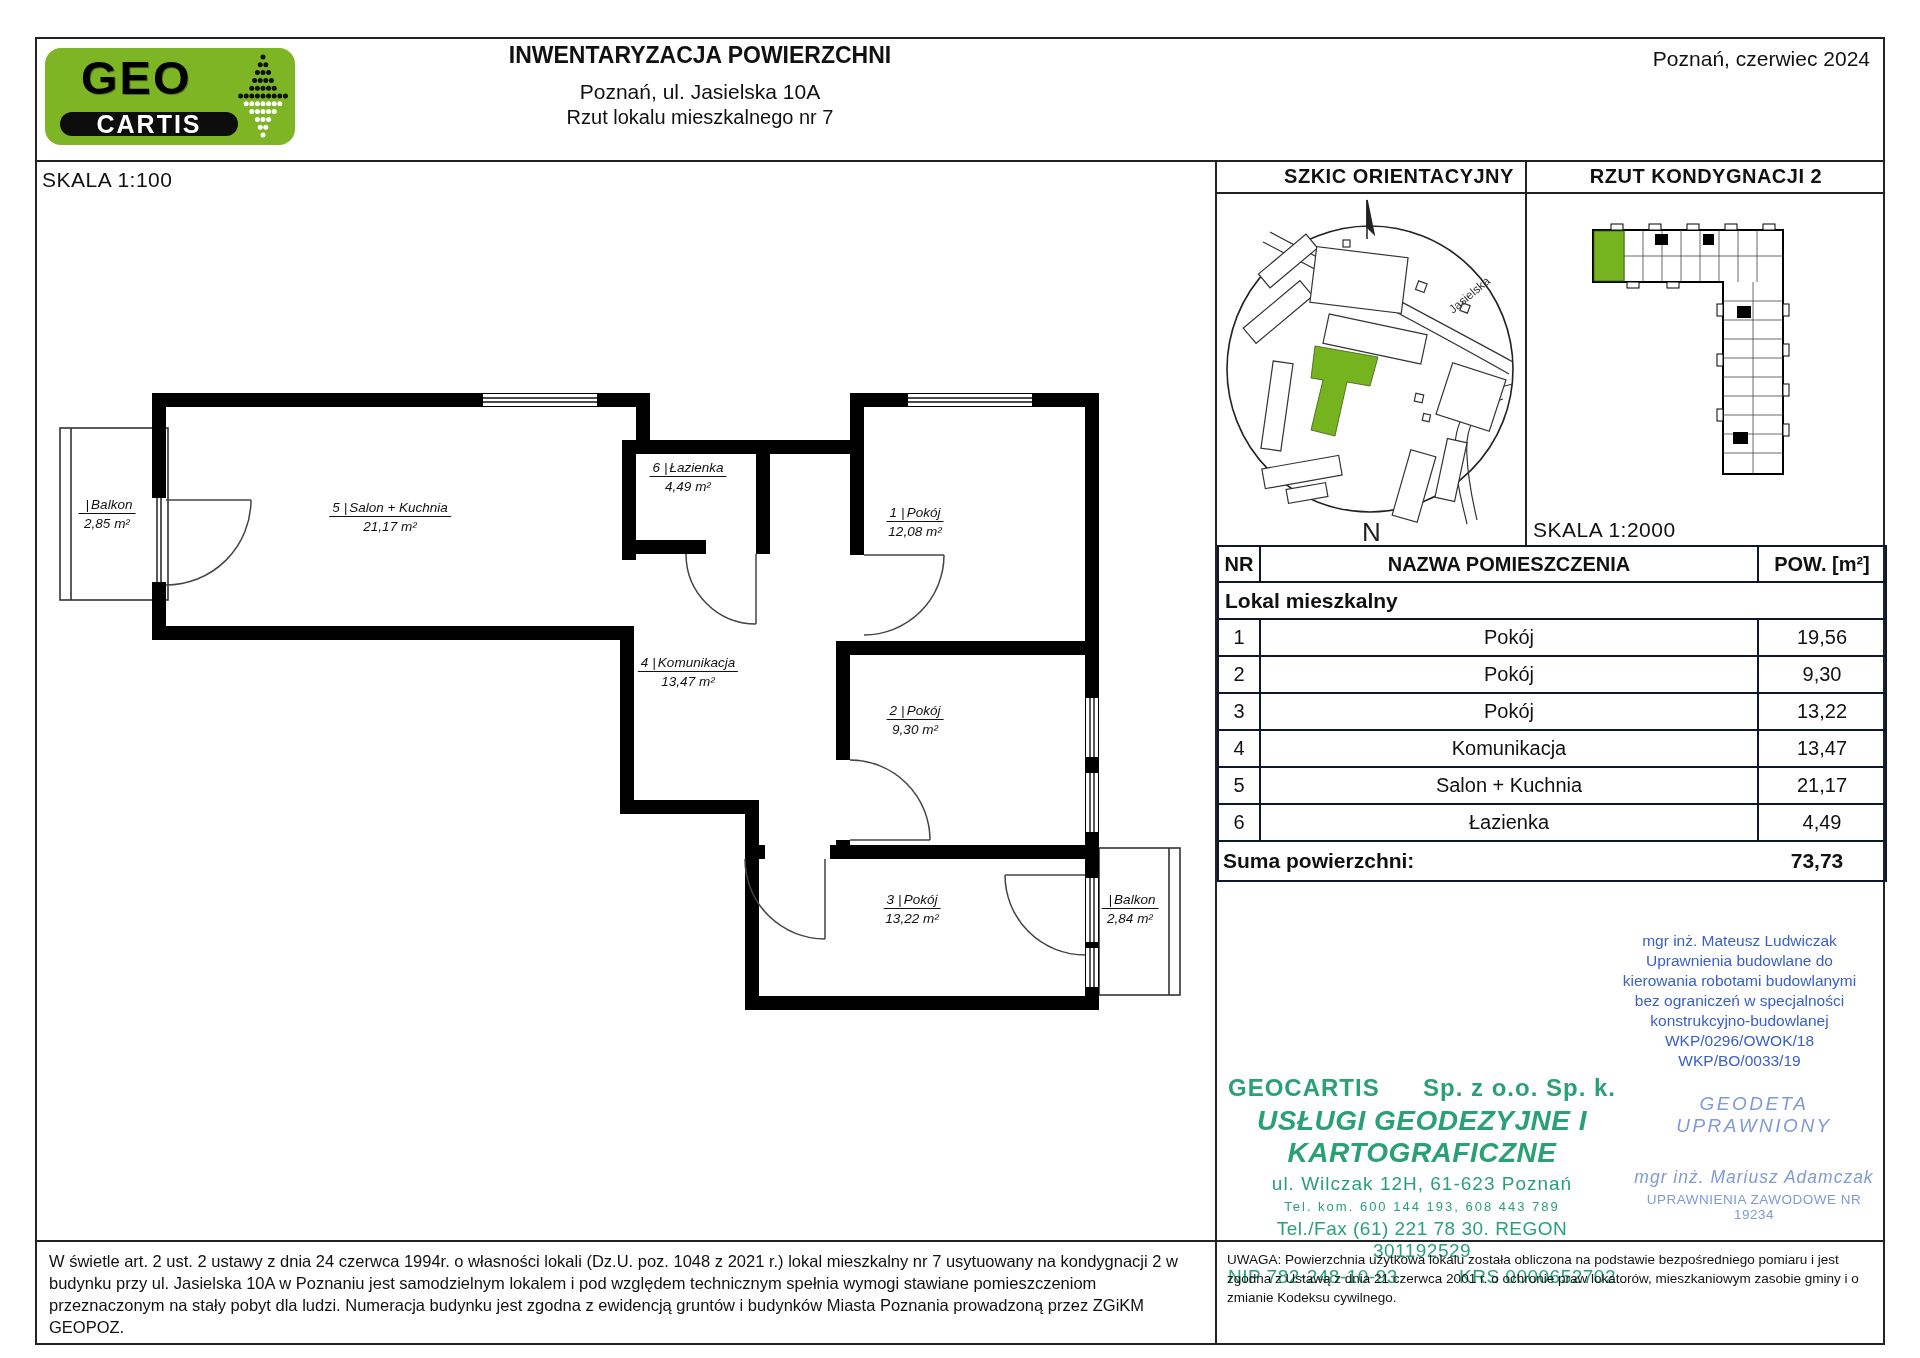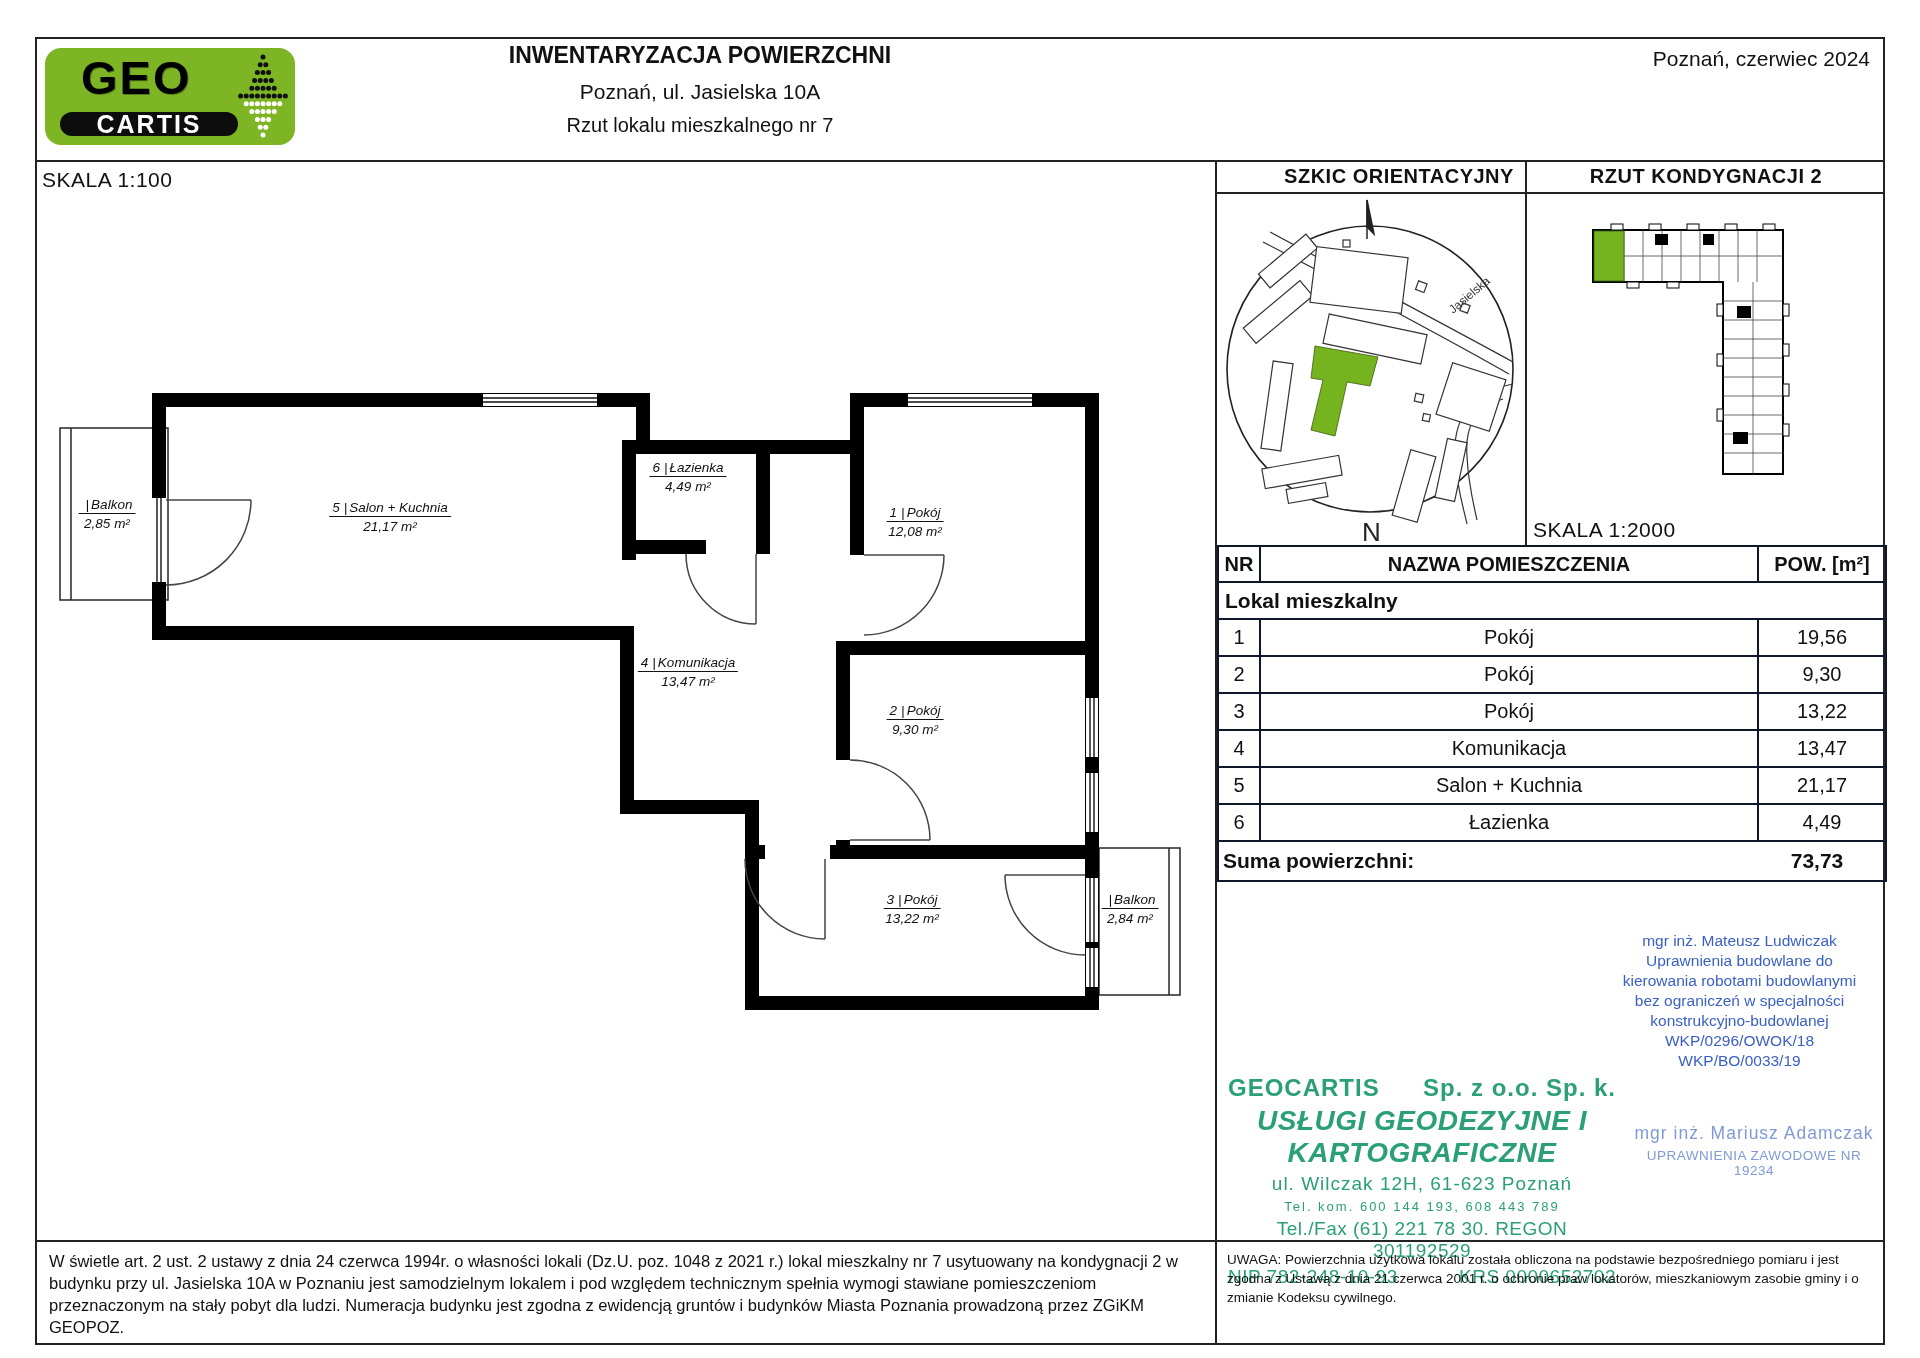--- a/index.html
+++ b/index.html
@@ -16,21 +16,21 @@
   .frame{left:35px;top:37px;width:1850px;height:1308px;border:2px solid #222;}
   .hline,.vline{background:#222;}
   
   .logo{left:45px;top:48px;width:250px;height:97px;background:var(--logo-green);border-radius:16px;}
   .logo-geo{position:absolute;left:36px;top:2px;font-size:47px;font-weight:bold;color:#000000;letter-spacing:2px;text-shadow:1px 1px 0 rgba(0,0,0,.35);}
   .logo-band{position:absolute;left:15px;top:64px;width:178px;height:24px;background:#0d0d0d;border-radius:15px;display:flex;align-items:center;justify-content:center;}
   .logo-band span{color:#fff;font-weight:bold;font-size:25px;letter-spacing:2px;}
   .hdr-center{left:380px;top:42px;width:640px;text-align:center;}
   .hdr-title{font-size:23px;font-weight:bold;}
   .hdr-sub1{font-size:21px;margin-top:11px;}
-  .hdr-sub2{font-size:20px;margin-top:10px;}
+  .hdr-sub2{font-size:20px;margin-top:2px;}
   .hdr-date{left:1540px;top:47px;width:330px;text-align:right;font-size:21px;}
   .scale-main{left:42px;top:168px;font-size:21px;letter-spacing:0.5px;}
   
   .panel-title{top:161px;height:31px;display:flex;align-items:center;justify-content:center;font-size:20px;font-weight:bold;letter-spacing:0.5px;}
   
   table.areas{left:1217px;top:545px;width:668px;border-collapse:collapse;table-layout:fixed;}
   table.areas td,table.areas th{border:2px solid #0f172a;font-size:20px;text-align:center;height:37px;padding:0 4px;overflow:hidden;}
   table.areas th{font-weight:bold;height:36px;}
   table.areas .group td{font-weight:bold;font-size:21px;text-align:left;padding-left:6px;}
   table.areas tr.sum td{border-top:2px solid #111;font-weight:bold;font-size:21px;height:40px;}
@@ -40,21 +40,21 @@
   .stamp-eng{left:1592px;top:931px;width:295px;text-align:center;color:var(--stamp-blue);font-size:15.5px;line-height:20px;}
   .stamp-co{left:1228px;top:1074px;width:388px;color:var(--stamp-teal);text-align:center;}
   .stamp-co .l1{display:flex;justify-content:space-between;font-weight:bold;font-size:24px;letter-spacing:1px;}
   .stamp-co .l2{font-style:italic;font-weight:bold;font-size:28px;margin-top:3px;letter-spacing:0.5px;}
   .stamp-co .l3{font-size:19px;margin-top:4px;letter-spacing:1px;}
   .stamp-co .l4{font-size:13px;margin-top:4px;letter-spacing:2px;}
   .stamp-co .l5{font-size:19px;margin-top:4px;letter-spacing:0.5px;}
   .stamp-co .l6{display:flex;justify-content:space-between;font-size:19px;margin-top:4px;letter-spacing:0.5px;}
   .stamp-sur{left:1625px;top:1093px;width:258px;text-align:center;color:var(--stamp-blue-light);}
   .stamp-sur .s1{font-style:italic;font-size:19px;letter-spacing:2.5px;}
-  .stamp-sur .s2{font-size:17.5px;letter-spacing:1px;margin-top:30px;}
+  .stamp-sur .s2{font-style:italic;font-size:17.5px;letter-spacing:1px;margin-top:30px;}
   .stamp-sur .s3{font-size:13.5px;letter-spacing:0.5px;margin-top:4px;font-weight:normal;}
   
   .foot-left{left:37px;top:1242px;width:1178px;height:101px;padding:8px 12px;font-size:16.5px;line-height:22px;}
   .foot-right{left:1217px;top:1242px;width:666px;height:101px;padding:8px 10px;font-size:13.5px;line-height:19px;}
   
   .plan-area{left:35px;top:160px;width:1180px;height:1080px;}
   .rlabel{position:absolute;transform:translateX(-50%);font-style:italic;font-size:13.5px;text-align:center;white-space:nowrap;color:#111;}
   .rlabel .l1{border-bottom:1.5px solid #111;padding:0 3px 1px 3px;}
   .rlabel .l2{padding-top:2px;}
   .rlabel .sep{display:inline-block;margin:0 2px 0 4px;}
@@ -442,18 +442,19 @@
   <div class="l3">ul. Wilczak 12H, 61-623 Poznań</div>
   <div class="l4">Tel. kom. 600 144 193, 608 443 789</div>
   <div class="l5">Tel./Fax (61) 221 78 30. REGON 301192529</div>
   <div class="l6">
     <span>NIP 782-248-10-93</span>
     <span>KRS 0000652702</span>
   </div>
 </div>
 
 <div class="abs stamp-sur">
+  <div class="s1">GEODETA UPRAWNIONY</div>
   <div class="s2">mgr inż. Mariusz Adamczak</div>
   <div class="s3">UPRAWNIENIA ZAWODOWE NR 19234</div>
 </div>
 
 <div class="abs foot-left">W świetle art. 2 ust. 2 ustawy z dnia 24 czerwca 1994r. o własności lokali (Dz.U. poz. 1048 z 2021 r.) lokal mieszkalny nr 7 usytuowany na kondygnacji 2 w budynku przy ul. Jasielska 10A w Poznaniu jest samodzielnym lokalem i pod względem technicznym spełnia wymogi stawiane pomieszczeniom przeznaczonym na stały pobyt dla ludzi. Numeracja budynku jest zgodna z ewidencją gruntów i budynków Miasta Poznania prowadzoną przez ZGiKM GEOPOZ.</div>
 <div class="abs foot-right">UWAGA: Powierzchnia użytkowa lokalu została obliczona na podstawie bezpośredniego pomiaru i jest zgodna z Ustawą z dnia 21 czerwca 2001 r. o ochronie praw lokatorów, mieszkaniowym zasobie gminy i o zmianie Kodeksu cywilnego.</div>
 
 </body></html>

